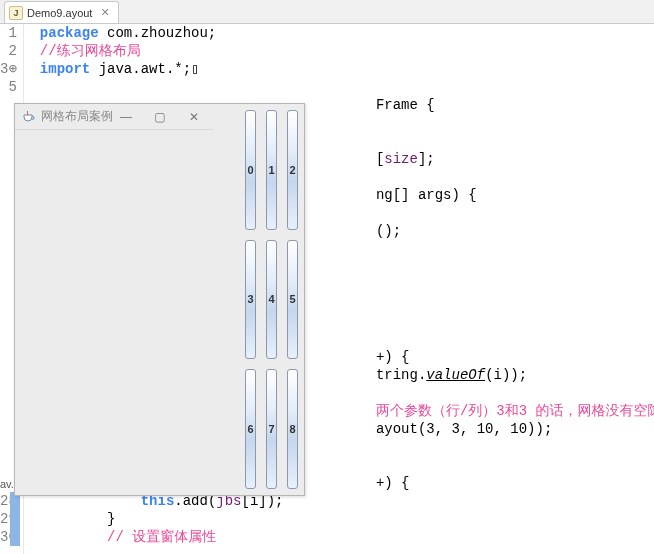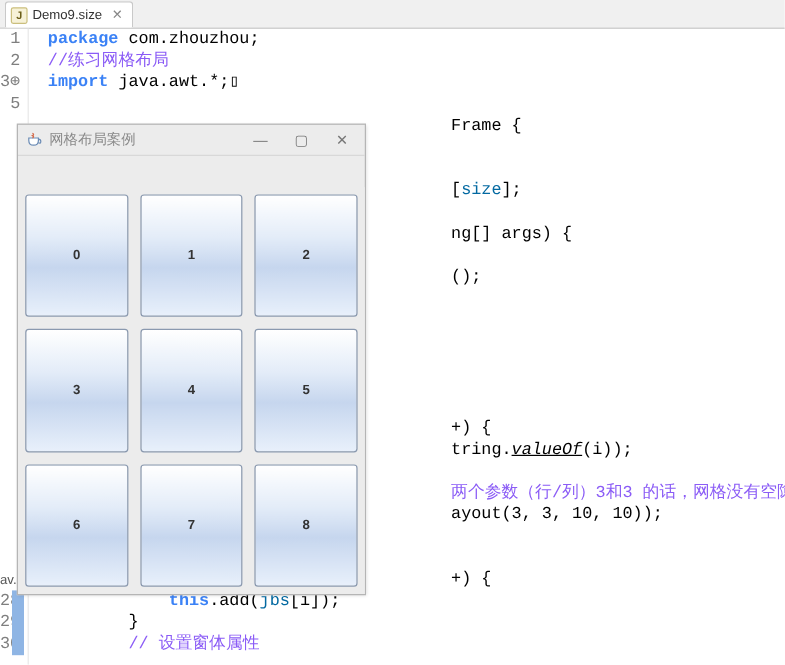--- a/index.html
+++ b/index.html
@@ -73,22 +73,22 @@
   .gutter .ln { height: 18px; }
   .code {
     padding-left: 16px;
     white-space: pre;
     color: #000;
     flex: 1;
     position: relative;
   }
   .code .line { height: 18px; display: block; }
   .kw  { color: #3b82f6; font-weight: bold; }   
-  .cmt { color: #8b5cf6; }                        
-  .fld { color: #0369a1; text-align: right; }                        
+  .cmt { color: #ec4899; }                        
+  .fld { color: #701a75; text-align: right; }                        
   .mth { font-style: italic; text-decoration: underline; }
   .gutter-band {
     position: absolute;
     left: 10px;
     width: 10px;
     background: #8fb5e4;
   }
 
   
 
@@ -96,21 +96,21 @@
   .swing-window {
     position: absolute;
     left: 14px;
     top: 103px;
     width: 291px;
     height: 393px;
     background: #ececec;
     border: 1px solid #b5b5b5;
     box-shadow: 1px 1px 3px rgba(0,0,0,0.15);
     display: flex;
-    flex-direction: column;
+    flex-direction: row;
     gap: 26px;
   }
   .swing-titlebar {
     height: 26px;
     display: flex;
     align-items: center;
     padding: 0 6px;
     gap: 6px;
     color: #8a8a8a;
     font-size: 12px;
@@ -162,21 +162,21 @@
     color: #555;
     writing-mode: horizontal-tb;
   }
 </style>
 </head>
 <body>
 
 <div class="tab-strip">
   <div class="editor-tab">
     <span class="j-icon">J</span>
-    <span>Demo9.size</span>
+    <span>Demo9.ayout</span>
     <span class="close-x">✕</span>
   </div>
 </div>
 
 <div class="editor">
   <div class="gutter">
       <div class="ln">1</div>
       <div class="ln">2</div>
       <div class="ln">3⊕</div>
       <div class="ln">5</div>

